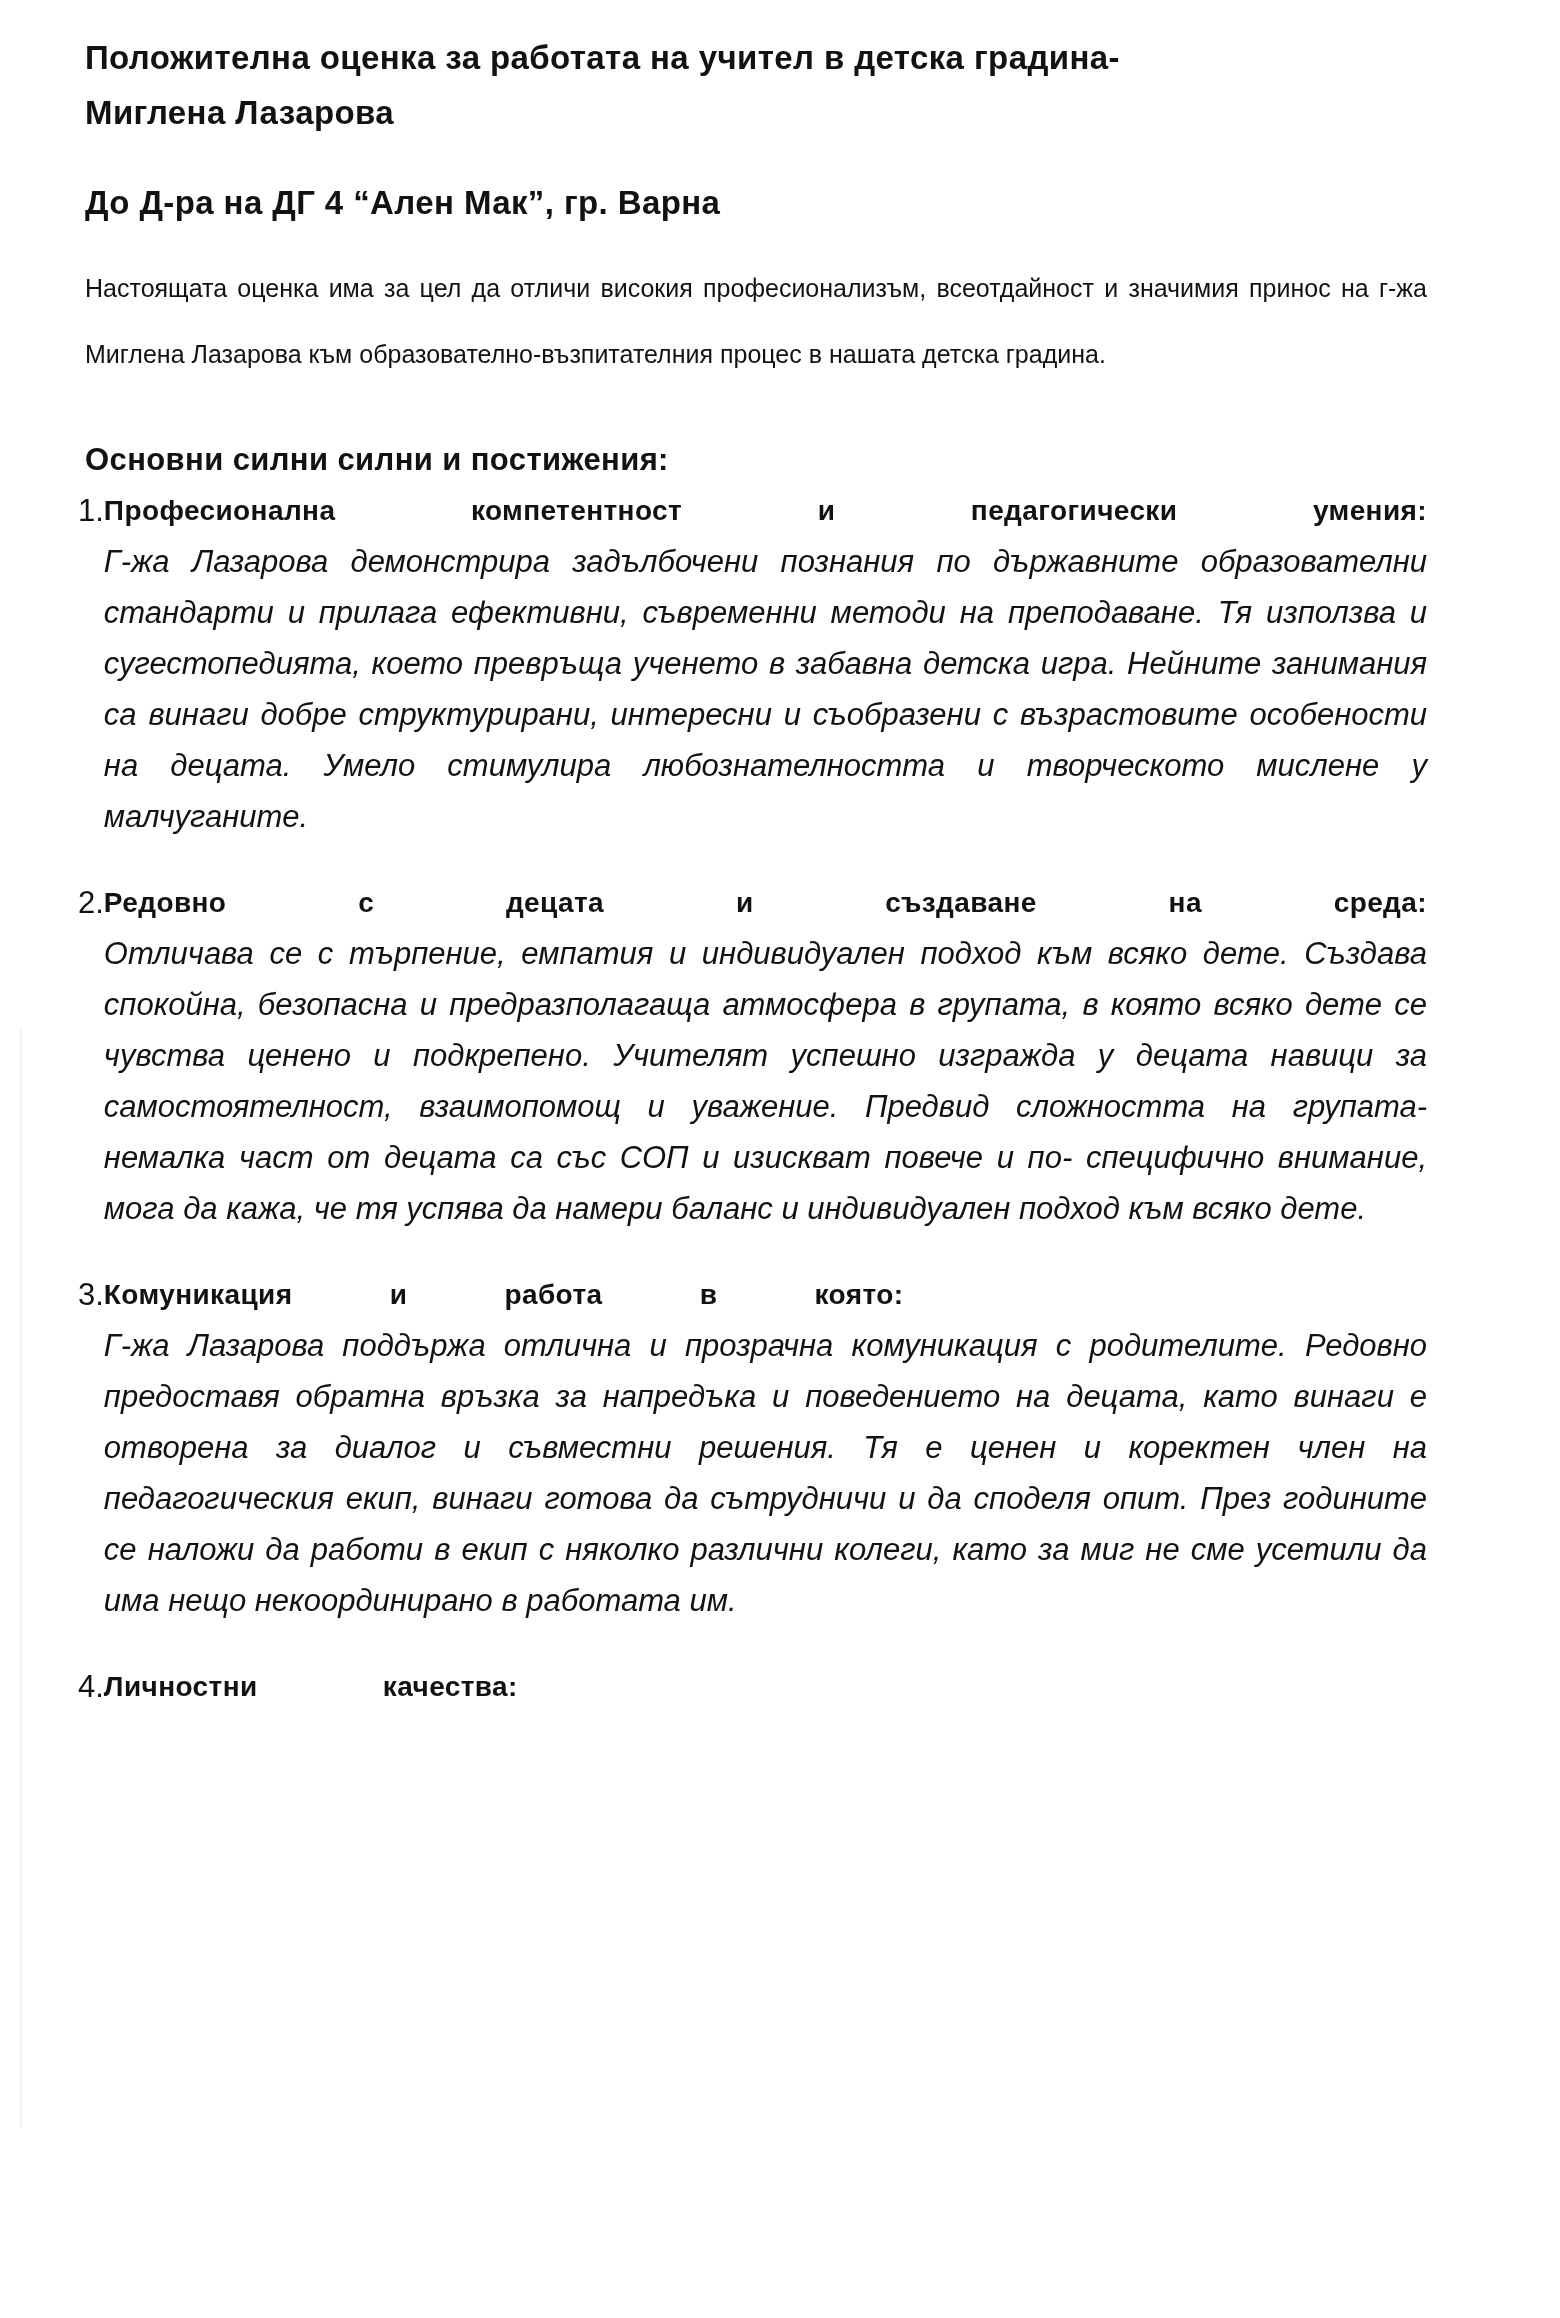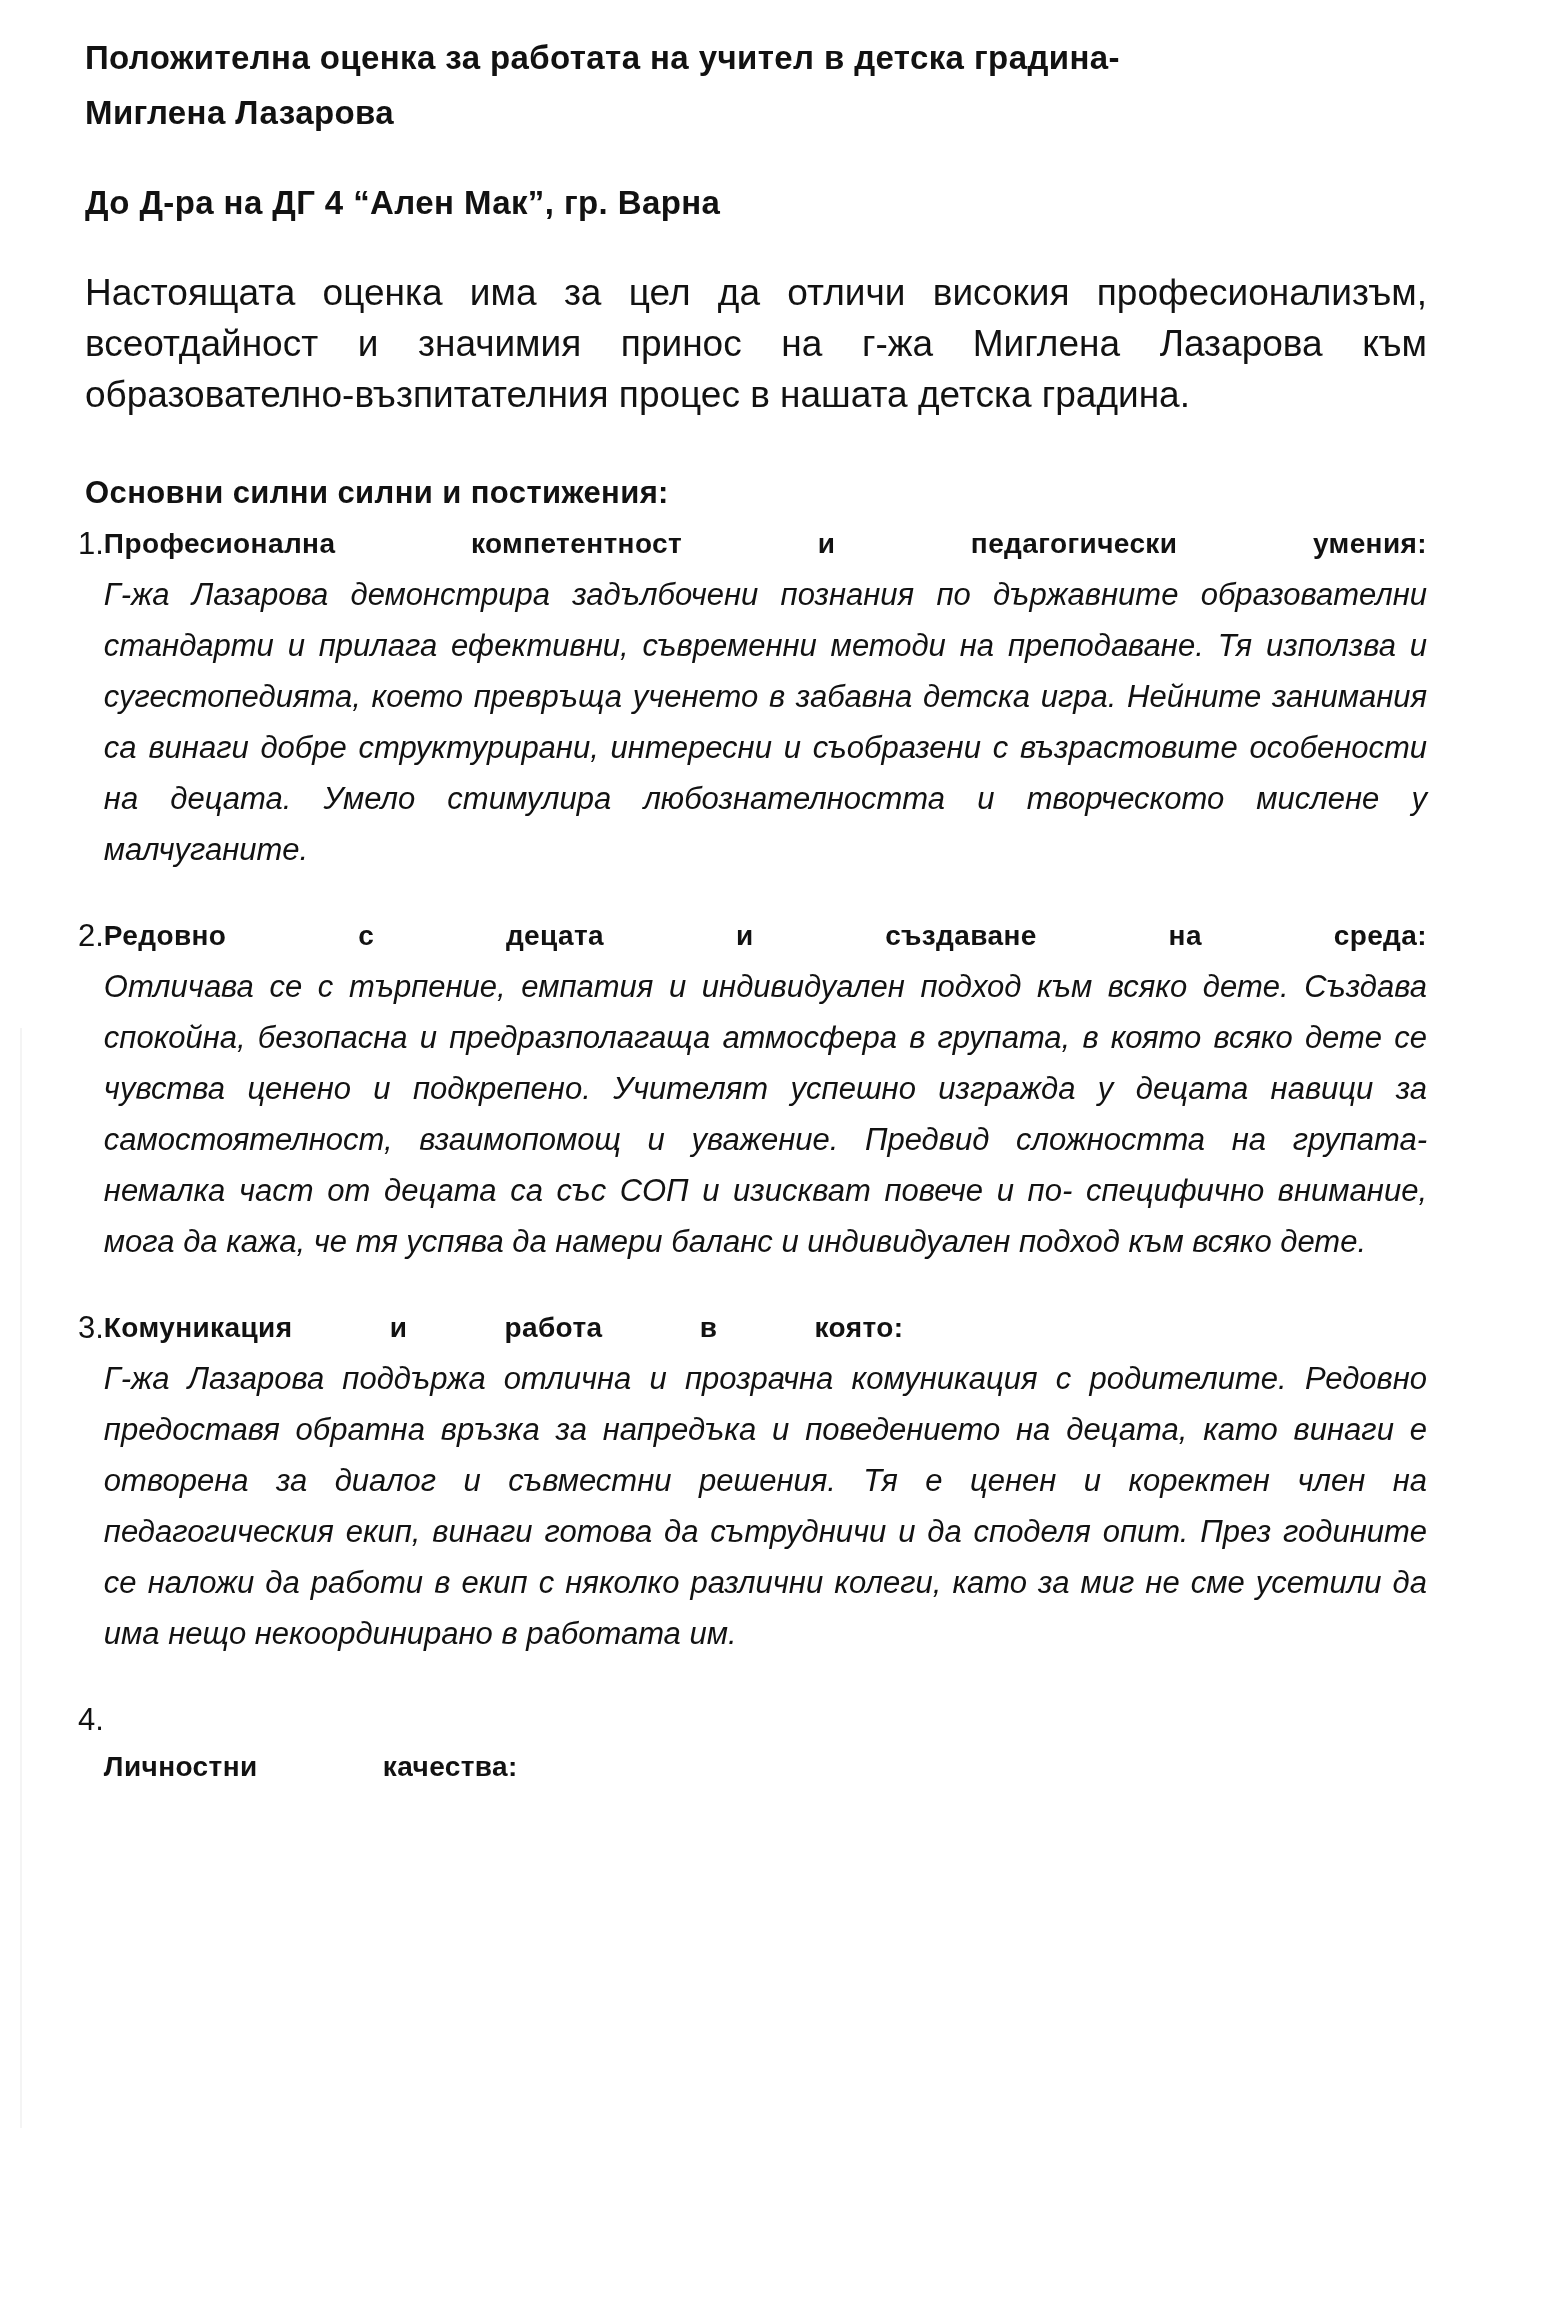--- a/index.html
+++ b/index.html
@@ -26,22 +26,22 @@
     letter-spacing: 0.4px;
   }
   .addressee {
     margin-top: 35px;
     font-size: 33px;
     font-weight: bold;
     line-height: 55px;
     letter-spacing: 0.4px;
   }
   .intro {
-    font-size: 37px;
-    line-height: 51px;
+    font-size: 25px;
+    line-height: 66px;
     text-align: justify;
   }
   .section-heading {
     margin-top: 47px;
     font-size: 31px;
     font-weight: bold;
     line-height: 51px;
     letter-spacing: 0.4px;
   }
   .strengths-list {
@@ -75,21 +75,20 @@
   
   .stretch-full {
     text-align: justify;
     text-align-last: justify;
   }
   .stretch-mid {
     word-spacing: 89px;
   }
   .stretch-small {
     word-spacing: 117px;
-    margin-top: 47px;
   }
   .item-body {
     font-size: 31px;
     line-height: 51px;
     text-align: justify;
     font-style: italic;
   }
   
   .scan-edge {
     position: absolute;

